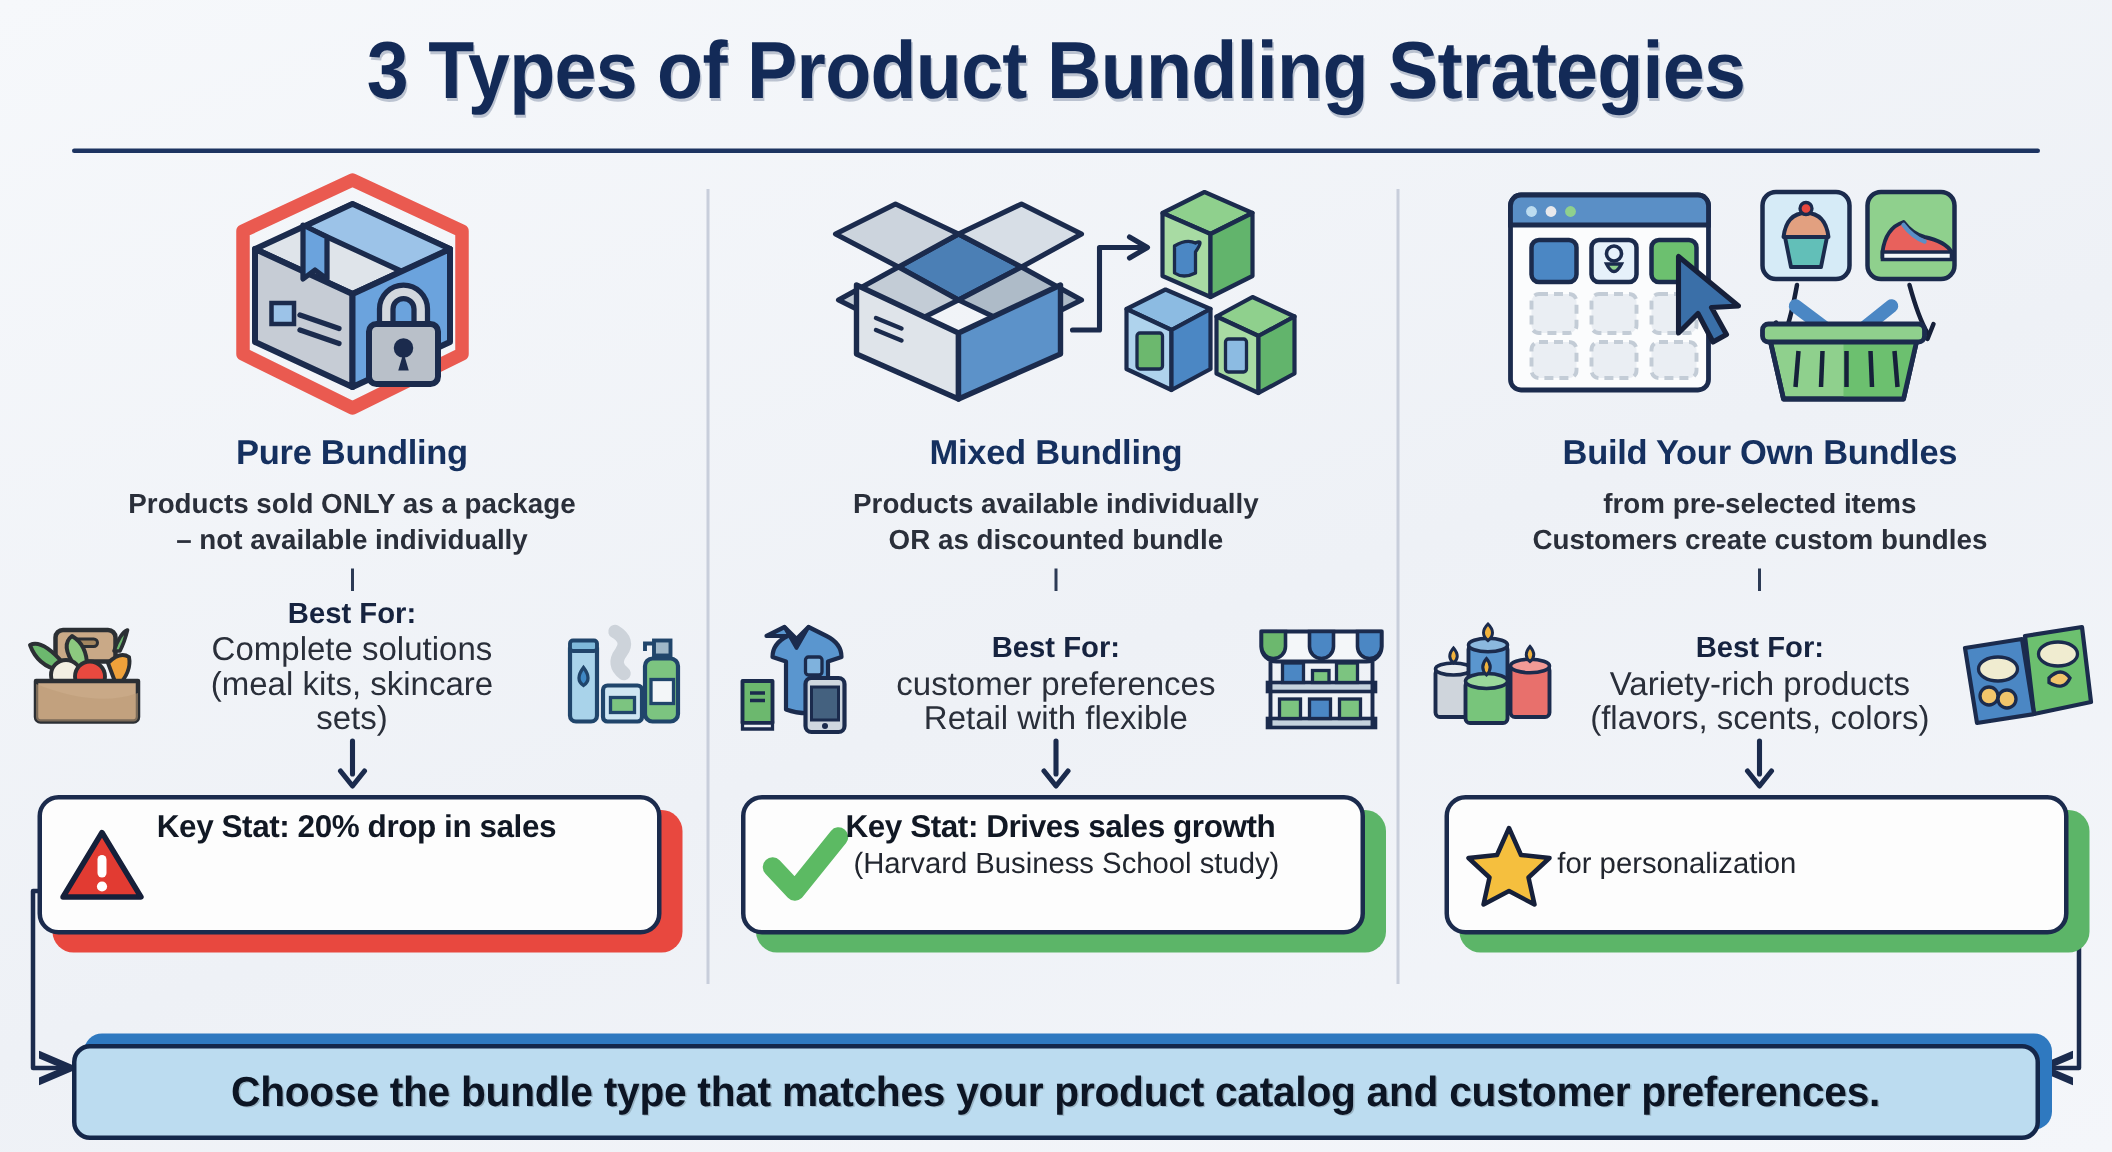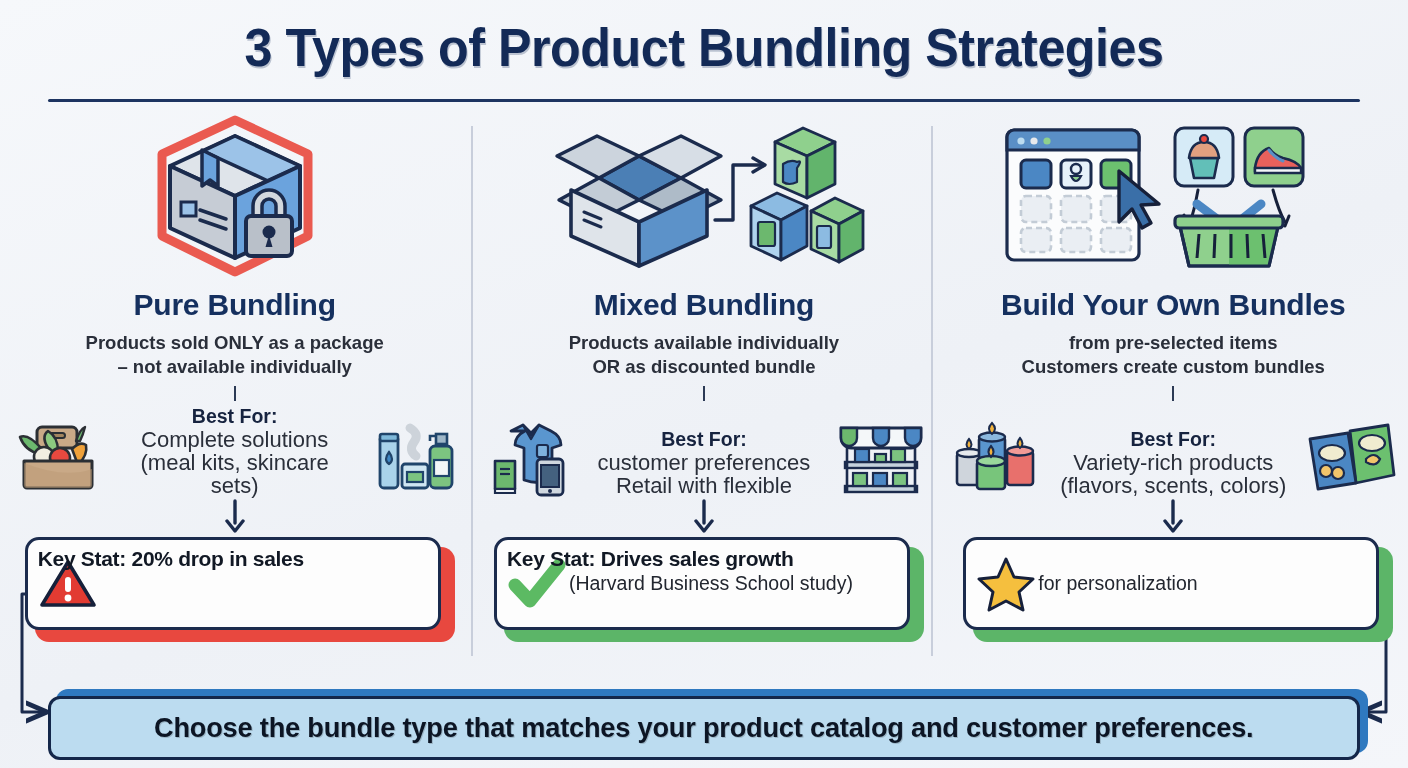--- a/index.html
+++ b/index.html
@@ -29,21 +29,21 @@
   .col{width:469.3px;position:relative;display:flex;flex-direction:column;align-items:center;}
   .divider{position:absolute;top:14px;width:2px;height:530px;background:#c8cedb;}
   .divider.d1{left:471px;}
   .divider.d2{left:931px;}
 
   
   .hero{height:168px;width:100%;display:flex;align-items:center;justify-content:center;position:relative;}
 
   
   .col-title{
-    font-size:30px;font-weight:bold;color:#15305f;margin-top:8px;
+    font-size:23px;font-weight:bold;color:#15305f;margin-top:8px;
     letter-spacing:-.2px;white-space:nowrap;
   }
   .col-sub{
     font-size:18.5px;line-height:24px;color:#2a2f3a;text-align:center;
     margin-top:9px;font-weight:700;
   }
   .tick{width:2px;height:15px;background:#2c3a55;margin:7px 0 4px;}
 
   
   .bestfor-row{
@@ -64,21 +64,21 @@
   }
   .card{
     position:relative;width:416px;min-height:93px;background:#fdfdfd;
     border:3px solid #1b2b4d;border-radius:14px;
     display:flex;align-items:center;padding:0 8px;box-sizing:border-box;
   }
   .card-ico{width:64px;min-width:64px;height:64px;display:flex;align-items:center;justify-content:center;}
   .card-txt{flex:1;text-align:left;}
   .card-strong{font-size:21px;font-weight:bold;color:#111824;line-height:25px;letter-spacing:-.3px;}
   .card-soft{font-size:19.5px;color:#22262f;line-height:25px;}
-  .card-inline{position:absolute;left:10px;top:6px;width:400px;text-align:left;pointer-events:none;}
+  .card-inline{position:absolute;left:10px;top:6px;width:400px;text-align:center;pointer-events:none;}
 
   
   .banner-wrap{position:absolute;left:48px;top:680px;width:1312px;height:66px;}
   .banner-shadow{position:absolute;left:8px;top:9px;width:1312px;height:64px;border-radius:12px;background:#2f79c0;}
   .banner{
     position:absolute;left:0;top:16px;width:1312px;height:64px;box-sizing:border-box;
     background:#bcdcf0;border:3px solid #14274a;border-radius:12px;
     display:flex;align-items:center;justify-content:center;
   }
   .banner-text{

